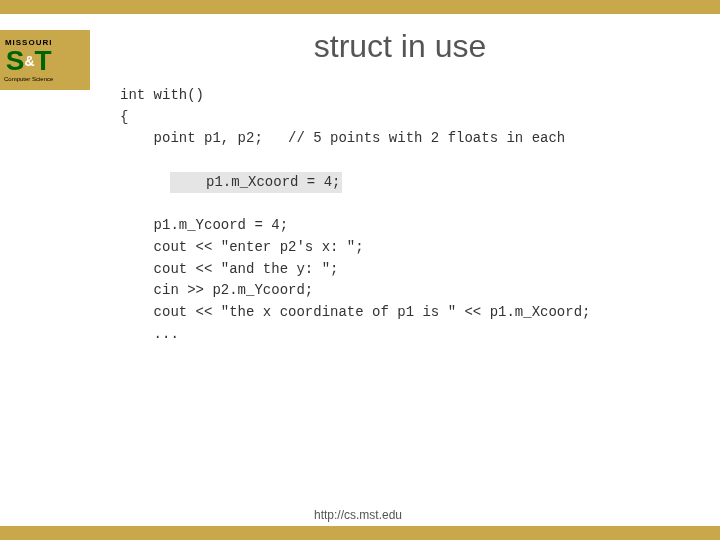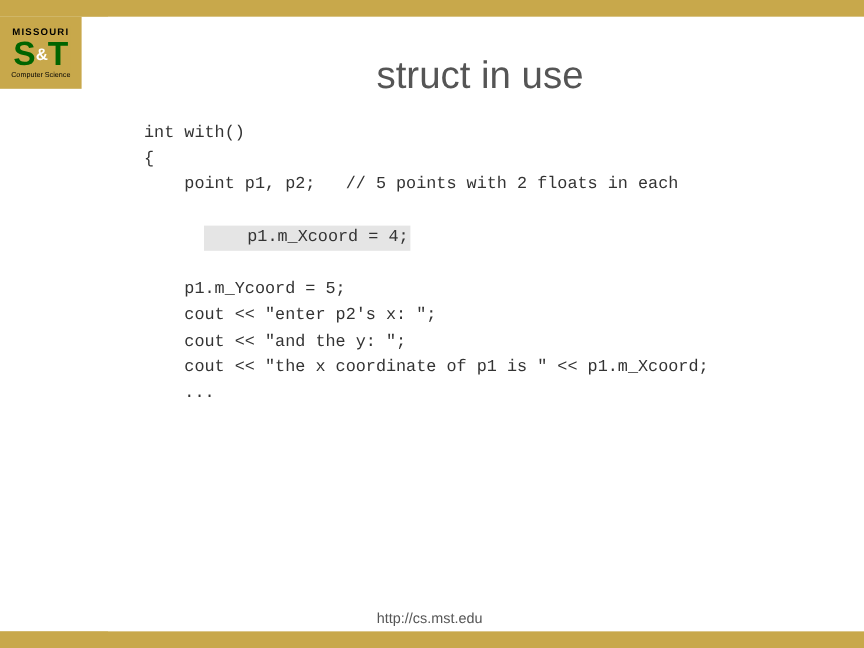--- a/index.html
+++ b/index.html
@@ -29,28 +29,27 @@
       bottom: 0;
       left: 0;
       width: 720px;
       height: 14px;
       background: #c8a84b;
     }
 
     
     .logo-area {
       position: absolute;
-      top: 14px;
-      left: 0;
-      width: 68px;
+      top: 30px;
+      left: 0;
+      width: 90px;
       height: 60px;
       background: #c8a84b;
       display: flex;
       align-items: center;
-      justify-content: center;
       padding: 4px;
     }
 
     .logo-box {
       background: #c8a84b;
       display: flex;
       flex-direction: column;
       align-items: center;
     }
 
@@ -105,21 +104,21 @@
       flex-direction: column;
       padding: 10px 30px 10px 20px;
     }
 
     
     .slide-title {
       font-size: 32px;
       font-weight: normal;
       color: #555555;
       text-align: center;
-      margin-top: 20px;
+      margin-top: 4px;
       margin-bottom: 20px;
       font-family: Arial, sans-serif;
     }
 
     
     .code-block {
       font-family: 'Courier New', Courier, monospace;
       font-size: 14px;
       color: #333333;
       line-height: 1.55;
@@ -184,21 +183,22 @@
 <div class="content">
   <h1 class="slide-title">struct in use</h1>
 
   <div class="code-block">
     <span class="code-line">int with()</span>
     <span class="code-line">{</span>
     <span class="code-line">    point p1, p2;   // 5 points with 2 floats in each</span>
     <span class="code-line">
       <span class="code-highlighted">    p1.m_Xcoord = 4;</span>
     </span>
-    <span class="code-line">    p1.m_Ycoord = 5;</span>
+    <span class="code-line">    p1.m_Ycoord = 4;</span>
     <span class="code-line">    cout &lt;&lt; "enter p2's x: ";</span>
     <span class="code-line">    cout &lt;&lt; "and the y: ";</span>
+    <span class="code-line">    cin &gt;&gt; p2.m_Ycoord;</span>
     <span class="code-line">    cout &lt;&lt; "the x coordinate of p1 is " &lt;&lt; p1.m_Xcoord;</span>
     <span class="code-line">    ...</span>
   </div>
 </div>
 
 <div class="footer-url">http://cs.mst.edu</div>
 
 </body></html>

